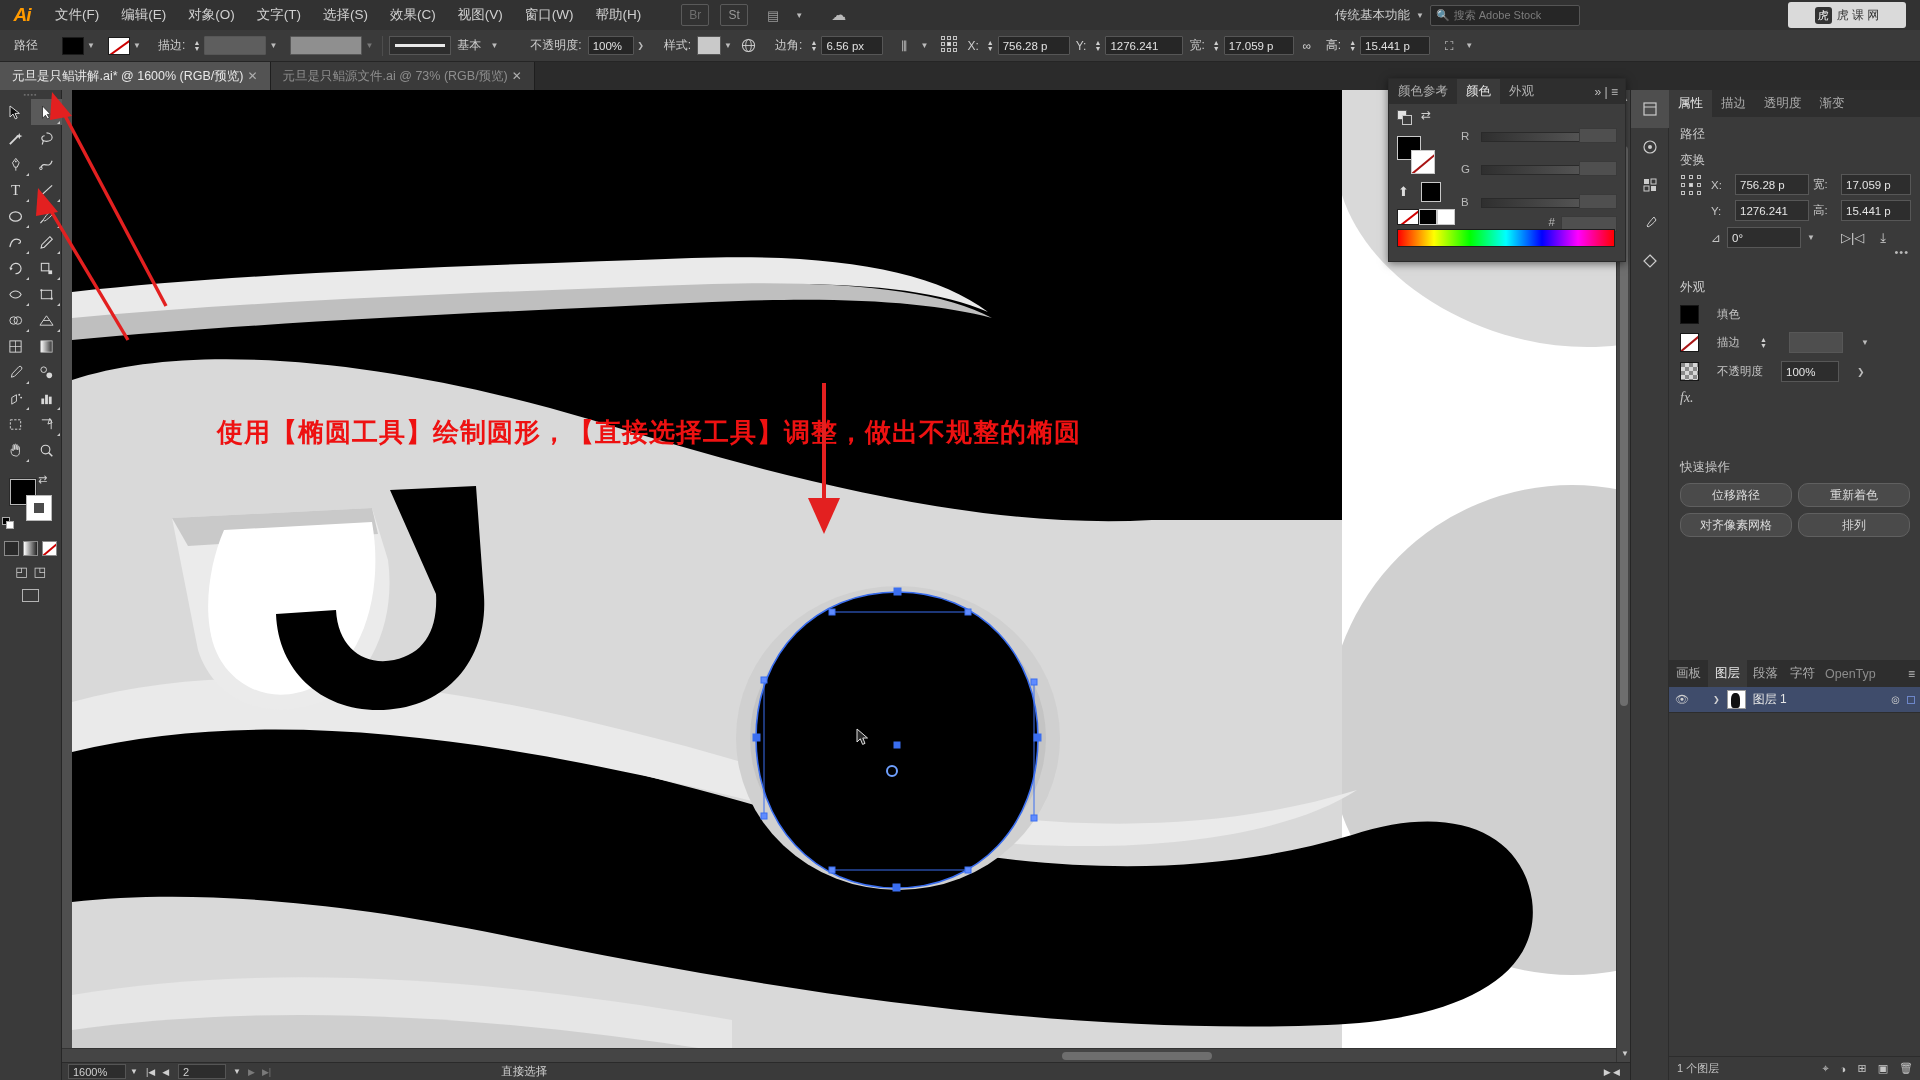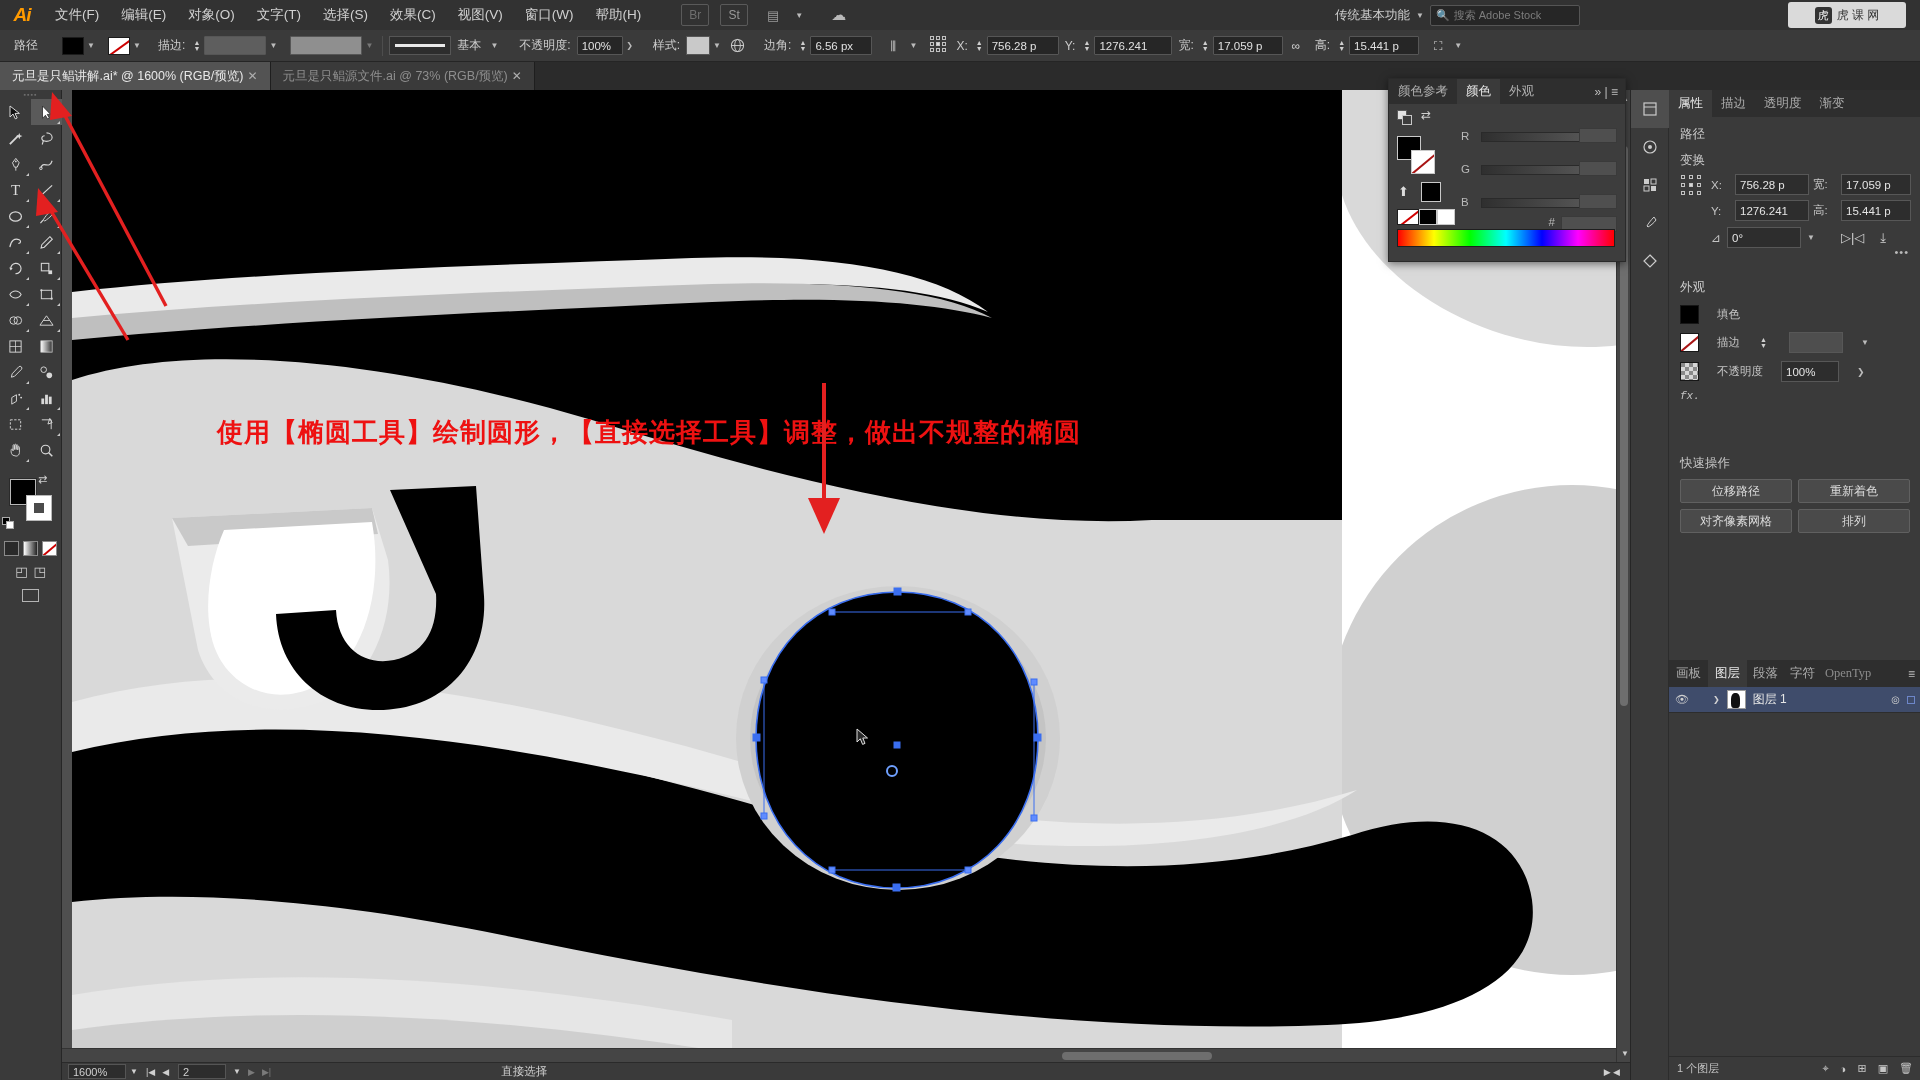--- a/index.html
+++ b/index.html
@@ -115,39 +115,39 @@
     background:#3a3a3a; border-left:1px solid #262626; }
   #rd-strip { position:absolute; left:0; top:0; width:38px; height:990px; background:#3a3a3a;
     border-right:1px solid #2c2c2c; }
   .rs-icon { width:38px; height:38px; display:flex; align-items:center; justify-content:center;
     color:#c8c8c8; }
   .rs-icon.sel { background:#4e4e4e; }
   #rd-main { position:absolute; left:38px; top:0; width:252px; height:990px; background:#3a3a3a; }
 
   .panel-tabs { display:flex; height:27px; background:#2e2e2e; align-items:stretch; }
   .ptab { padding:0 9px; display:flex; align-items:center; font-size:12.5px; color:#aeaeae;
-    white-space:nowrap;font-family:Liberation Serif, serif; }
+    white-space:nowrap; }
   .ptab.act { background:#3a3a3a; color:#e6e6e6; }
   .ptab-menu { margin-left:auto; display:flex; align-items:center; padding:0 7px; color:#bdbdbd;
     font-size:12px; }
 
   .sec-title { font-size:12.5px; color:#c9c9c9; padding:9px 11px 5px 11px; }
   .prop-field { height:21px; background:#2d2d2d; border:1px solid #575757; display:flex;
     align-items:center; padding:0 4px; font-size:11.5px; color:#e4e4e4; }
   .mini-lbl { font-size:11.5px; color:#c4c4c4; }
 
   #transform { position:relative; padding:0 11px 8px 11px; }
   #ref-grid { width:24px; height:24px; display:grid; grid-template-columns:repeat(3,8px);
     grid-template-rows:repeat(3,8px); }
   #ref-grid i { width:4px; height:4px; border:1px solid #c2c2c2; margin:1px; display:block; }
   #ref-grid i.on { background:#d8d8d8; }
 
   .appr-row { display:flex; align-items:center; gap:18px; padding:4px 11px; }
   .appr-sw { width:19px; height:19px; border:1px solid #171717; }
-  .qa-btn { height:24px; background:#4a4a4a; border:1px solid #606060; border-radius:2px;
+  .qa-btn { height:24px; background:#4a4a4a; border:1px solid #606060; border-radius:10px;
     display:flex; align-items:center; justify-content:center; font-size:12px; color:#dcdcdc; }
 
   #layer-row { height:26px; background:#3f4c6b; display:flex; align-items:center; gap:7px;
     padding:0 6px; border-bottom:1px solid #2d2d2d; }
   #layer-thumb { width:19px; height:19px; background:#fff; border:1px solid #9a9a9a;
     position:relative; overflow:hidden; }
   #layer-thumb .k { position:absolute; left:3px; top:2px; width:9px; height:15px;
     background:#111; border-radius:40% 40% 30% 30%; }
   #layer-bottom { position:absolute; left:0; bottom:0; width:252px; height:24px;
     background:#3a3a3a; display:flex; align-items:center; gap:12px; padding:0 8px;
@@ -228,21 +228,21 @@
   <div class="cb-field" style="width:72px;background:#8f8f8f;margin-left:10px;"></div>
   <div class="caret" style="color:#777;">▼</div>
 
   <div class="cb-sep"></div>
   <div style="width:62px;height:19px;background:#2d2d2d;border:1px solid #565656;display:flex;align-items:center;justify-content:center;">
     <div style="width:50px;height:3px;background:#e8e8e8;"></div>
   </div>
   <div class="cb-label">基本</div>
   <div class="caret">▼</div>
 
-  <div class="cb-label" style="margin-left:12px;">不透明度:</div>
+  <div class="cb-label" style="margin-left:23px;">不透明度:</div>
   <div class="cb-field" style="width:46px;">100%</div>
   <div class="caret">❯</div>
 
   <div class="cb-label" style="margin-left:10px;">样式:</div>
   <div class="cb-field" style="width:24px;background:#c9c9c9;"></div>
   <div class="caret">▼</div>
   <div class="cb-btn">
     <svg width="15" height="15" viewBox="0 0 16 16">
         <circle cx="8" cy="8" r="6.5" fill="none" stroke="#ccc" stroke-width="1.1"></circle>
         <ellipse cx="8" cy="8" rx="3" ry="6.5" fill="none" stroke="#ccc" stroke-width="1"></ellipse>
@@ -781,21 +781,21 @@
       <span class="prop-field" style="width:54px;background:#4e4e4e;"></span>
       <span style="font-size:8px;color:#bbb;">▼</span>
     </div>
     <div class="appr-row">
       <span class="appr-sw" style="background:repeating-conic-gradient(#d8d8d8 0 25%, #8a8a8a 0 50%) 0 0/8px 8px;"></span>
       <span class="mini-lbl">不透明度</span>
       <span class="prop-field" style="width:58px;">100%</span>
       <span style="font-size:9px;color:#bbb;">❯</span>
     </div>
     <div class="appr-row">
-      <span class="mini-lbl" style="font-style:italic;font-family:Liberation Mono, monospace;font-size:11px;">fx.</span>
+      <span class="mini-lbl" style="font-style:italic;font-family:Liberation Serif, serif;font-size:14px;">fx.</span>
     </div>
 
     <div class="sec-title" style="margin-top:40px;">快速操作</div>
     <div style="display:grid;grid-template-columns:1fr 1fr;gap:6px;padding:2px 11px 0 11px;">
       <div class="qa-btn">位移路径</div>
       <div class="qa-btn">重新着色</div>
       <div class="qa-btn">对齐像素网格</div>
       <div class="qa-btn">排列</div>
     </div>
 

